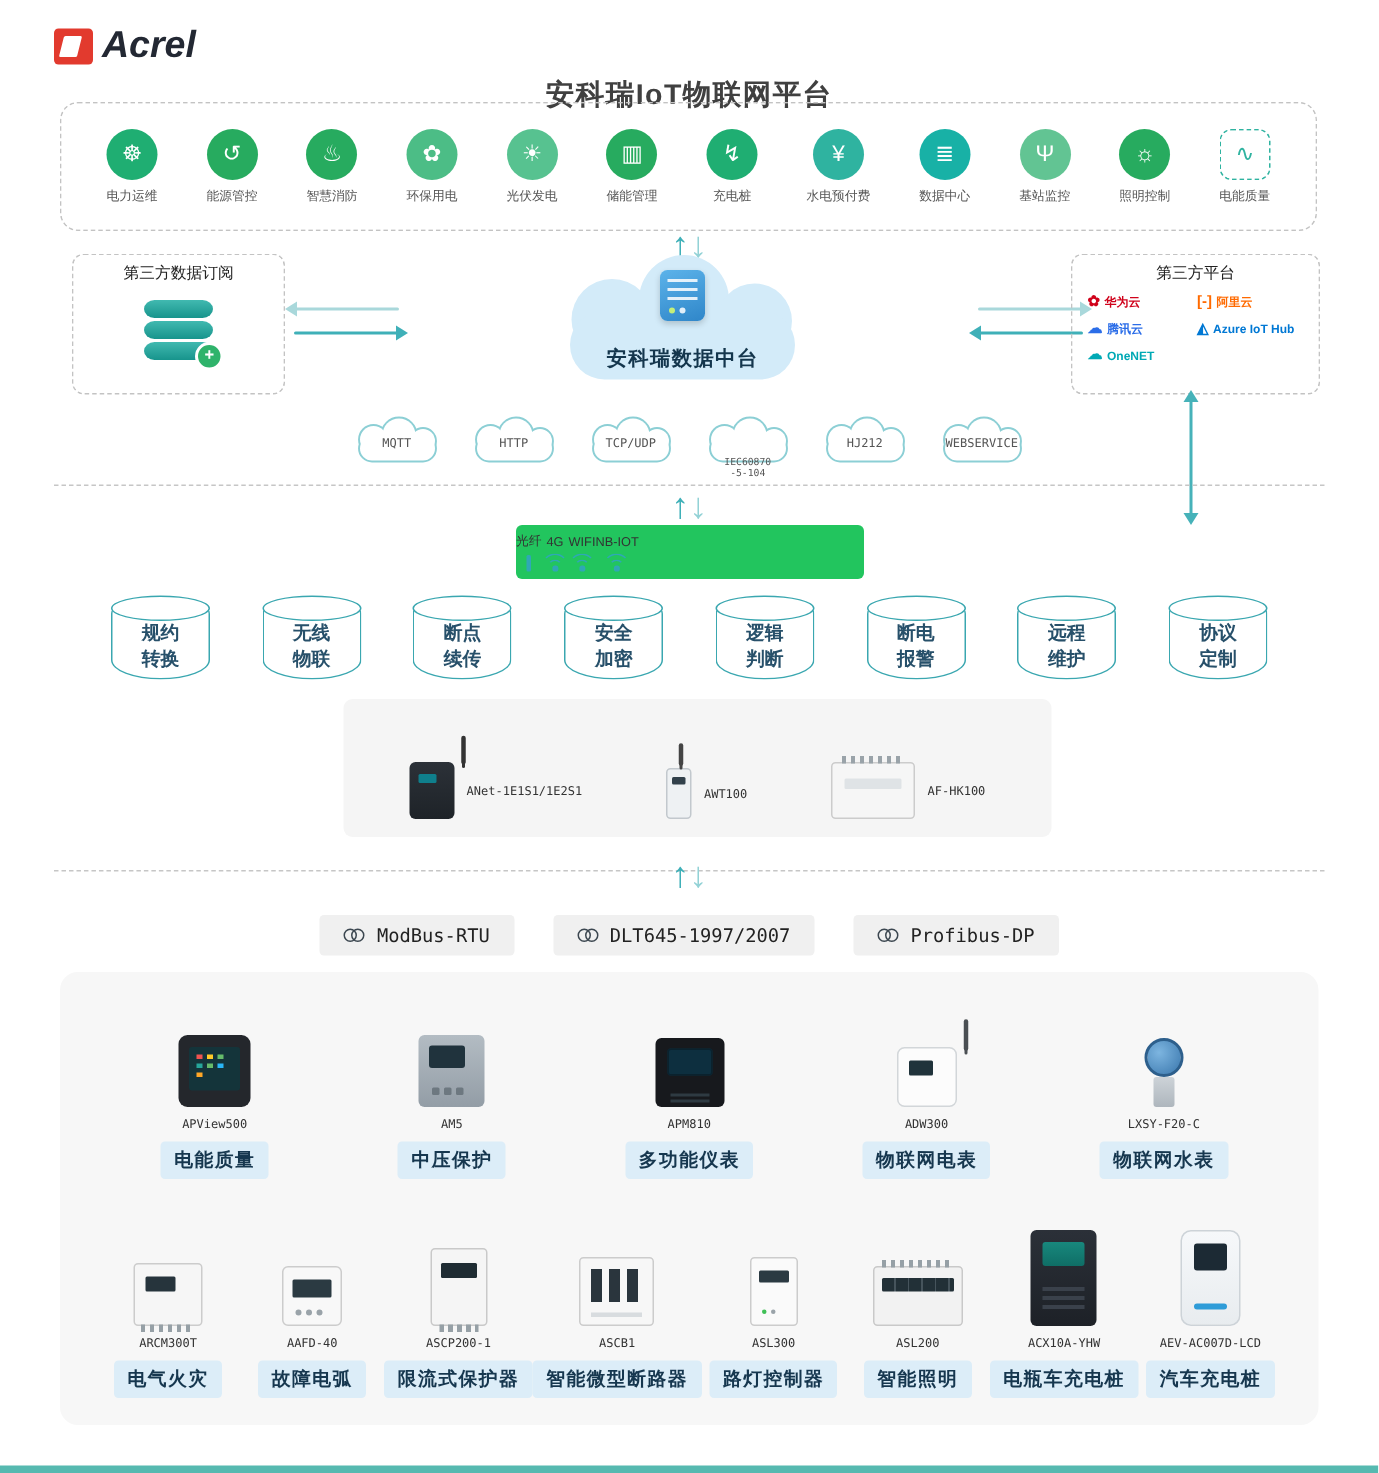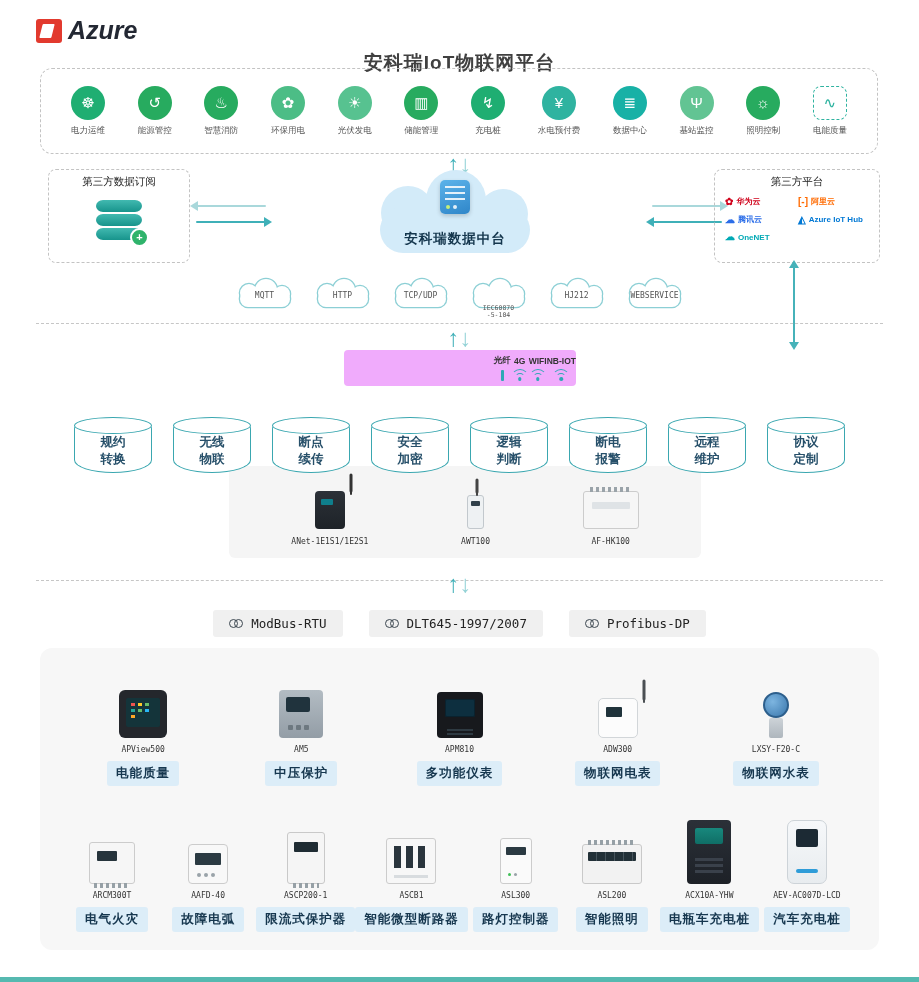--- a/index.html
+++ b/index.html
@@ -73,46 +73,46 @@
   
   .p-clouds{position:absolute;left:0;right:0;top:277px;display:flex;justify-content:center;gap:6px;}
   .p-cloud{position:relative;width:72px;height:32px;}
   .p-label{position:absolute;left:0;right:0;top:14px;text-align:center;
         font-family:"DejaVu Sans Mono",monospace;font-size:8px;color:#555;line-height:1.15;}
   .p-label.two{top:28px;font-size:6.5px;}
   .p-label span{display:block;}
   
   .divider{position:absolute;left:36px;right:36px;border-top:1.5px dashed #c6c6c6;}
   
-  .conn-bar{position:absolute;left:344px;top:350px;width:232px;height:36px;background:#f0abfc;
-        border-radius:4px;display:flex;align-items:center;justify-content:flex-end;font-weight:bold;}
+  .conn-bar{position:absolute;left:344px;top:350px;width:232px;height:36px;background:#22c55e;
+        border-radius:4px;display:flex;align-items:center;justify-content:flex-start;}
   .conn-item{display:flex;flex-direction:column;align-items:center;gap:3px;}
   .conn-label{font-size:8.5px;color:#333;}
   .fiber{width:3px;height:11px;background:#2fa8b5;border-radius:1px;display:block;}
   .wifi{position:relative;width:18px;height:12px;display:block;}
   .wifi i{position:absolute;left:50%;transform:translateX(-50%);box-sizing:border-box;
         border:1.8px solid transparent;border-top-color:#2fa8b5;border-radius:50%;}
   .wifi i.a1{width:18px;height:18px;top:0;}
   .wifi i.a2{width:10px;height:10px;top:4px;}
   .wifi i.dot{width:3.5px;height:3.5px;top:8.5px;background:#2fa8b5;border:none;}
   
   .features{position:absolute;left:74px;right:74px;top:397px;display:flex;justify-content:space-between;}
-  .cyl{position:relative;width:78px;height:56px;margin-top:20px;}
+  .cyl{position:relative;width:66px;height:56px;}
   .cyl .c-top{position:absolute;left:0;right:0;top:0;height:17px;border:1.5px solid #3aa7b0;
         border-radius:50%;background:#fff;box-sizing:border-box;z-index:2;}
   .cyl .c-body{position:absolute;left:0;right:0;top:8px;bottom:0;border:1.5px solid #3aa7b0;border-top:none;
         border-radius:4px 4px 50% 50%/4px 4px 13px 13px;background:#fff;box-sizing:border-box;z-index:1;}
   .cyl .c-text{position:absolute;left:0;right:0;top:17px;z-index:3;text-align:center;
         font-size:12.5px;font-weight:bold;color:#27506a;line-height:1.35;}
   .cyl .c-text span{display:block;}
   
   .gw-box{position:absolute;left:229px;top:466px;width:472px;height:92px;background:#f5f5f5;
         border-radius:6px;display:flex;justify-content:space-around;align-items:flex-end;
         padding:10px 16px 12px;box-sizing:border-box;}
-  .gw{display:flex;flex-direction:column;align-items:center;justify-content:flex-end;gap:8px;}
+  .gw{display:flex;flex-direction:row;align-items:center;justify-content:flex-end;gap:8px;}
   .gw-model{font-family:"DejaVu Sans Mono",monospace;font-size:8px;color:#333;white-space:nowrap;}
   
   .bus-row{position:absolute;left:0;right:0;top:610px;display:flex;justify-content:center;gap:26px;}
   .pill{display:flex;align-items:center;gap:8px;background:#f0f0f0;border-radius:3px;
         padding:6px 16px;font-family:"DejaVu Sans Mono",monospace;font-size:12.5px;color:#222;}
   .link-icon{position:relative;width:14px;height:9px;display:inline-block;}
   .link-icon i{position:absolute;top:0;width:9px;height:9px;border:1.6px solid #3c4750;
         border-radius:50%;box-sizing:border-box;}
   .link-icon i.l1{left:0;}
   .link-icon i.l2{left:5px;}
@@ -207,21 +207,21 @@
   
   .footer-bar{position:absolute;left:0;right:0;bottom:0;height:5px;background:#56b9b0;}
 </style>
 </head>
 <body>
 
 <div class="stage">
 
   <div class="logo">
     <span class="logo-mark"></span>
-    <span class="logo-text">Azure</span>
+    <span class="logo-text">Acrel</span>
   </div>
 
   <div class="main-title">安科瑞IoT物联网平台</div>
 
   <div class="apps-box">
     <div class="apps-row" id="apps-row">
         <div class="app-item">
           <span class="app-icon" style="background: rgb(31, 174, 114);">☸</span>
           <span class="app-label">电力运维</span>
         </div>

